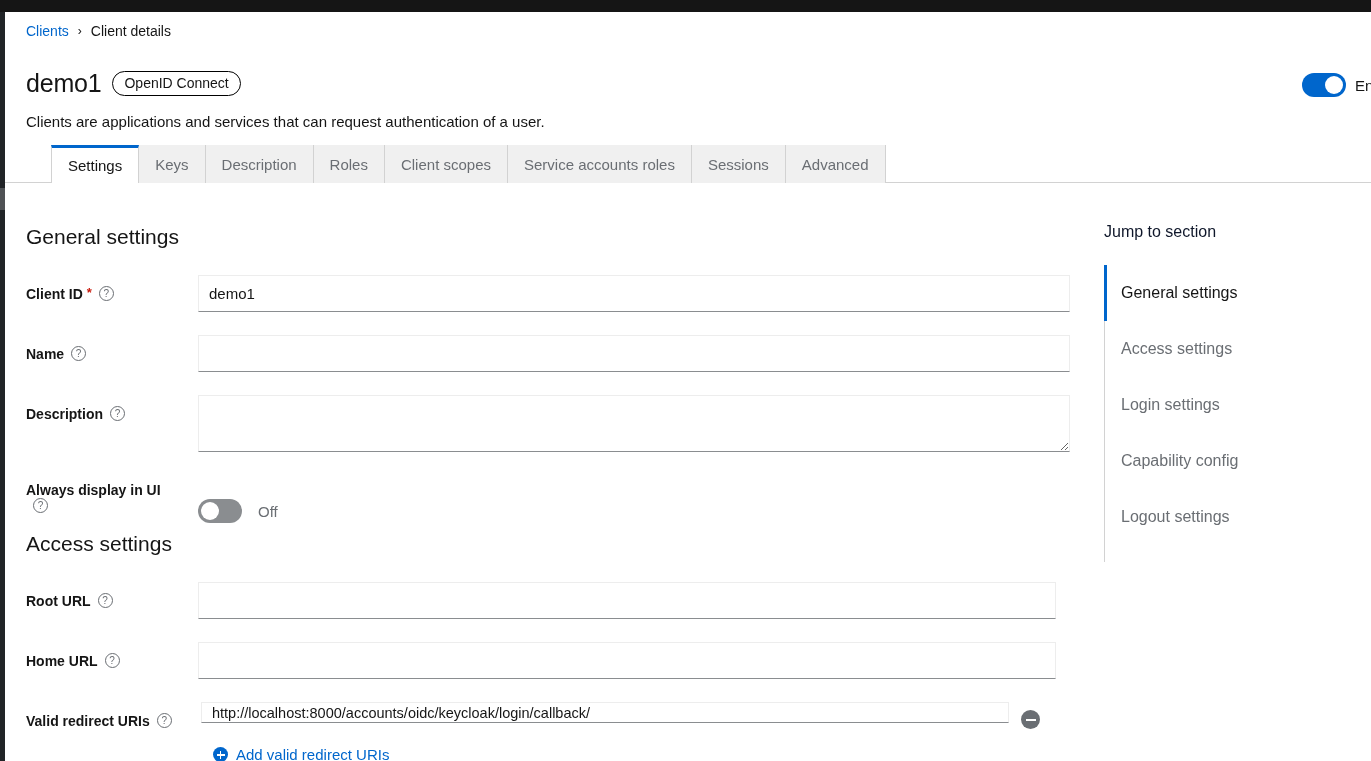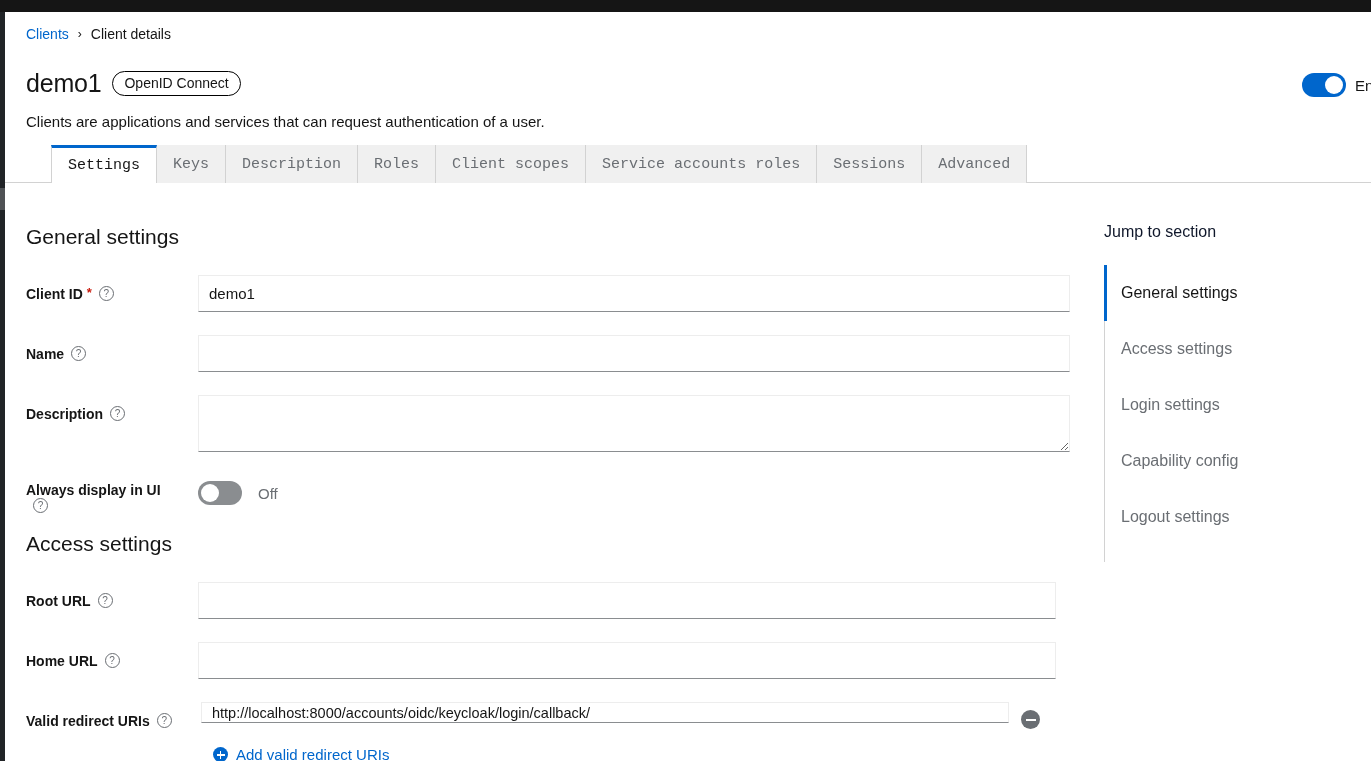--- a/index.html
+++ b/index.html
@@ -53,21 +53,21 @@
     width: 1366px;
     height: 749px;
     background: #ffffff;
   }
 
   
   .breadcrumb {
     position: absolute;
     top: 10px; left: 21px;
     font-size: 14px;
-    line-height: 24px;
+    line-height: 18px;
     white-space: nowrap;
   }
   .breadcrumb a {
     color: #0066cc;
     text-decoration: none;
     cursor: pointer;
   }
   .breadcrumb .sep {
     color: #151515;
     font-size: 12px;
@@ -152,21 +152,20 @@
     width: 1366px;
     height: 38px;
     border-bottom: 1px solid #d2d2d2;
   }
   .tab-list {
     position: absolute;
     left: 46px; top: 0;
     display: flex;
     height: 38px;
     align-items: stretch;
-    font-family: Liberation Mono, monospace;
   }
   .tab {
     display: flex;
     align-items: center;
     padding: 0 16px;
     font-size: 15px;
     color: #6a6e73;
     background: #f0f0f0;
     border-right: 1px solid #d2d2d2;
     cursor: pointer;
@@ -250,20 +249,21 @@
     resize: vertical;
     line-height: 18px;
   }
 
   .off-toggle-row {
     position: absolute;
     left: 193px;
     display: flex;
     align-items: center;
     gap: 16px;
+    margin-top: 18px;
   }
 
   
   .minus-btn {
     position: absolute;
     width: 19px; height: 19px;
     border-radius: 50%;
     background: #6a6e73;
     border: none;
     cursor: pointer;

